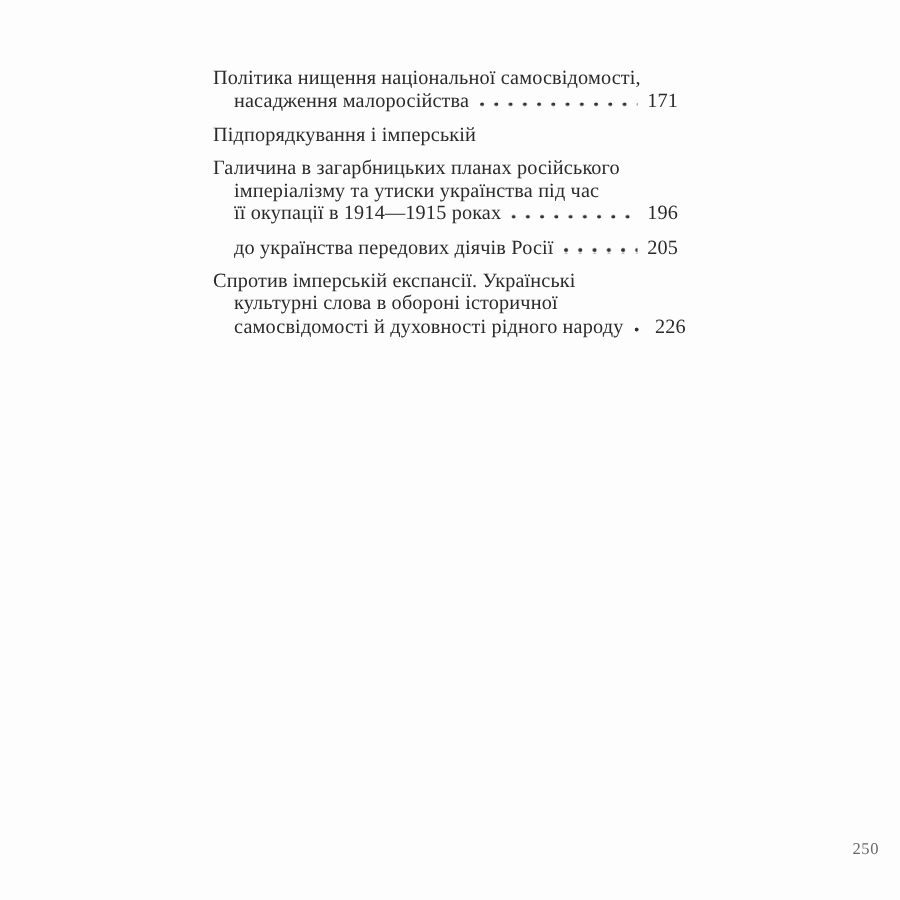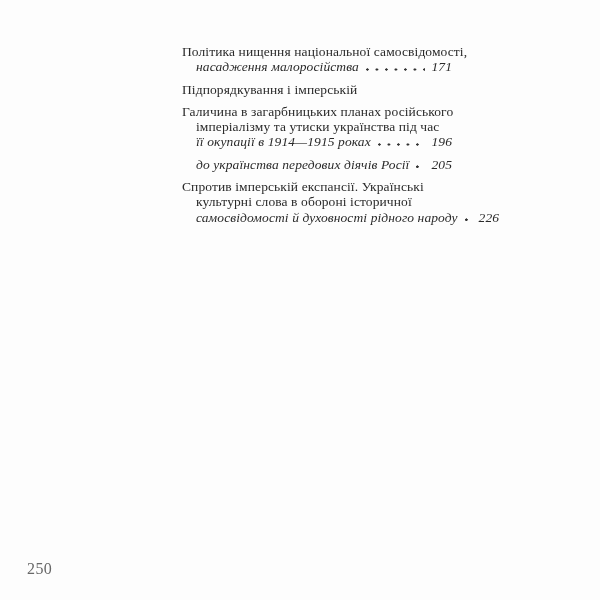--- a/index.html
+++ b/index.html
@@ -24,45 +24,44 @@
   }
   .toc {
     position: absolute;
     top: 44px; left: 142px;
     width: 310px;
     font-size: 13.5px;
     line-height: 15.3px;
     letter-spacing: 0.1px;
   }
   .entry + .entry { margin-top: 7px; }
-  .line { white-space: nowrap; margin-left: 40px; }
+  .line { white-space: nowrap; }
   .line.cont { padding-left: 14px; }
   .line.lastline {
     display: flex;
     align-items: baseline;
-    font-style: italic;
   }
   .line.lastline .txt { white-space: nowrap; flex: 0 0 auto; }
   .leader {
     flex: 1 1 auto;
     min-width: 8px;
     height: 3.4px;
     margin: 0 6px 0 7px;
     background-image: radial-gradient(circle at 1.4px 1.7px, var(--leader-dots) 1.05px, transparent 1.55px);
     background-size: 9.5px 3.4px;
     background-repeat: repeat-x;
     background-position: left bottom;
   }
   .pagenum { flex: 0 0 auto; white-space: nowrap; }
   .footer {
     position: absolute;
     left: 0; right: 14px;
     top: 560px;
-    text-align: left;
-    font-size: 16px;
+    text-align: right;
+    font-size: 11px;
     letter-spacing: 0.4px;
     color: var(--footer-text);
     padding-left: 27px;
   }
 </style>
 </head>
 <body>
 
 <div class="page">
 

